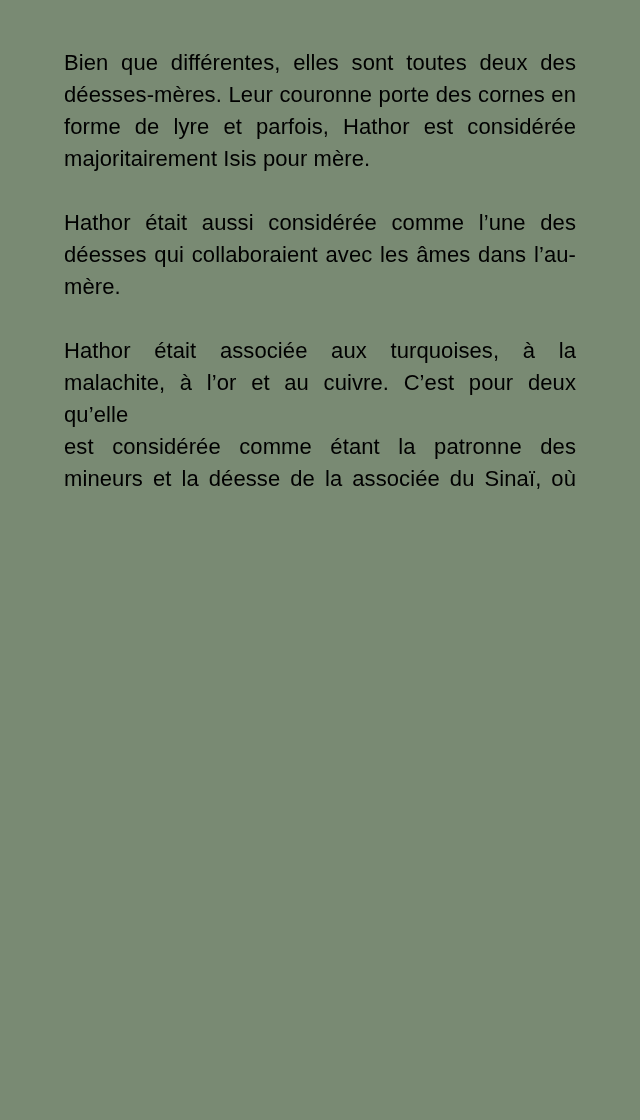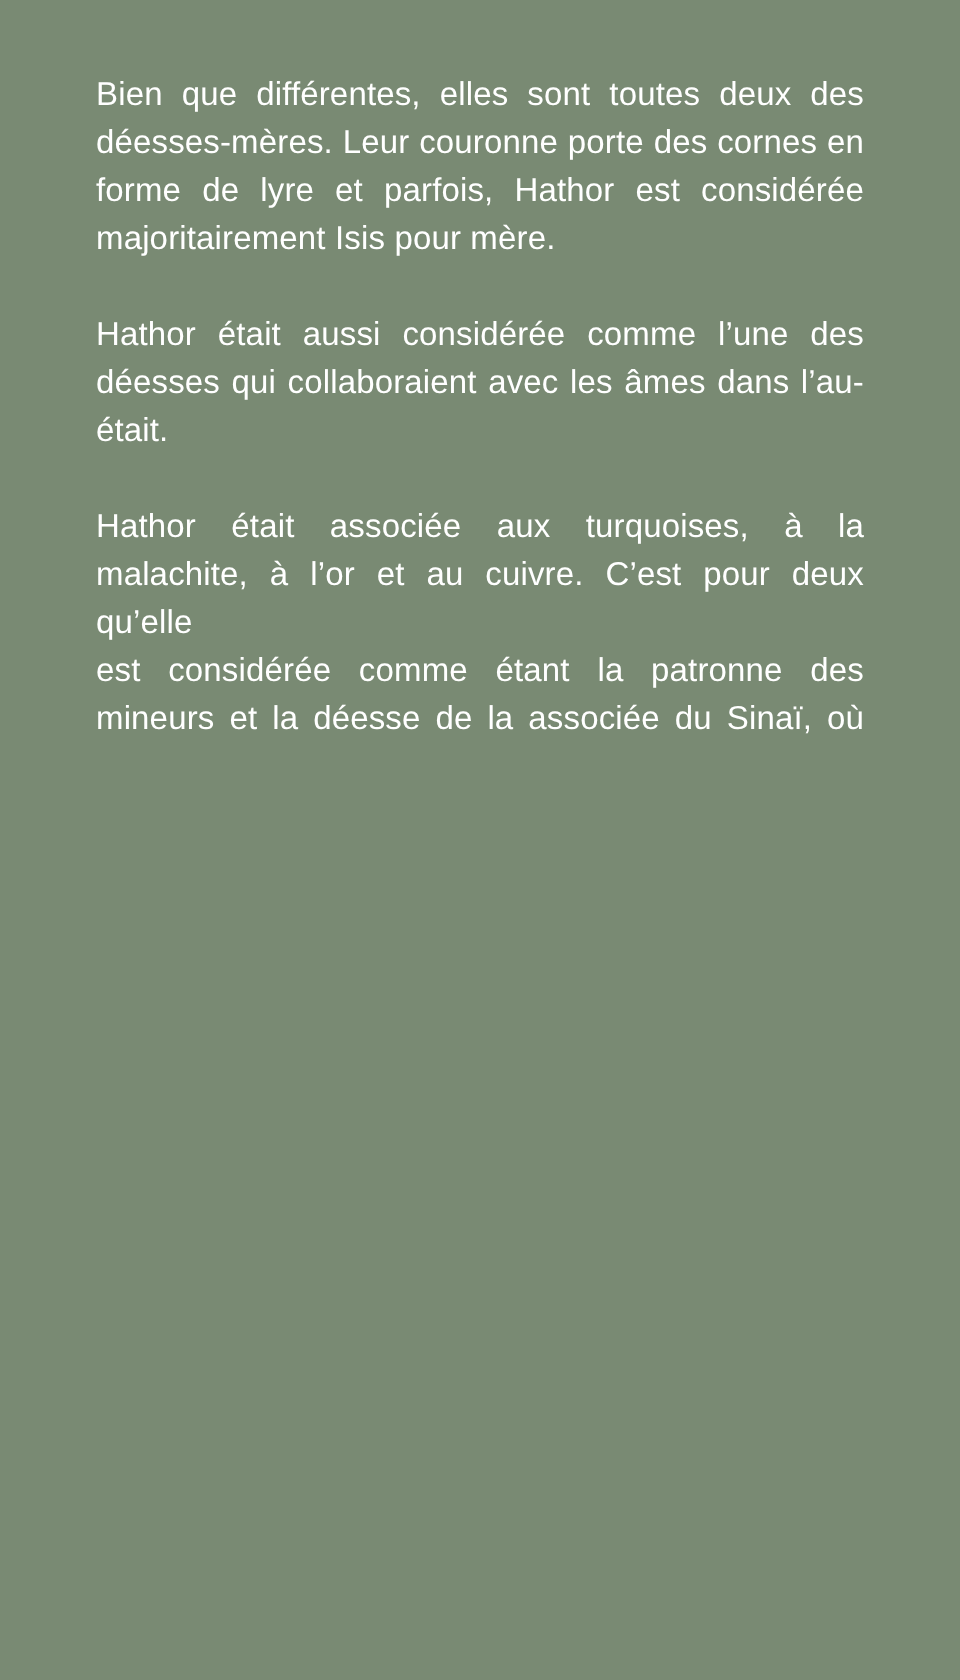--- a/index.html
+++ b/index.html
@@ -38,33 +38,33 @@
     white-space: normal;
   }
   .line.plain {
     text-align: right;
     text-align-last: left;
   }
 </style>
 </head>
 <body style="background-color: rgb(121, 138, 115);">
 
-<main class="sheet" style="color: #ffffff;">
+<main class="sheet" style="color: #000000;">
 
   <section class="paragraph">
     <div class="line justified">Bien que différentes, elles sont toutes deux des</div>
     <div class="line justified">déesses-mères. Leur couronne porte des cornes en</div>
     <div class="line justified">forme de lyre et parfois, Hathor est considérée</div>
     <div class="line plain">majoritairement Isis pour mère.</div>
   </section>
 
   <section class="paragraph">
     <div class="line justified">Hathor était aussi considérée comme l’une des</div>
     <div class="line justified">déesses qui collaboraient avec les âmes dans l’au-</div>
-    <div class="line plain">était.</div>
+    <div class="line plain">mère.</div>
   </section>
 
   <section class="paragraph">
     <div class="line justified">Hathor était associée aux turquoises, à la</div>
     <div class="line justified">malachite, à l’or et au cuivre. C’est pour deux qu’elle</div>
     <div class="line justified">est considérée comme étant la patronne des</div>
     <div class="line justified">mineurs et la déesse de la associée du Sinaï, où</div>
   </section>
 
 </main>

